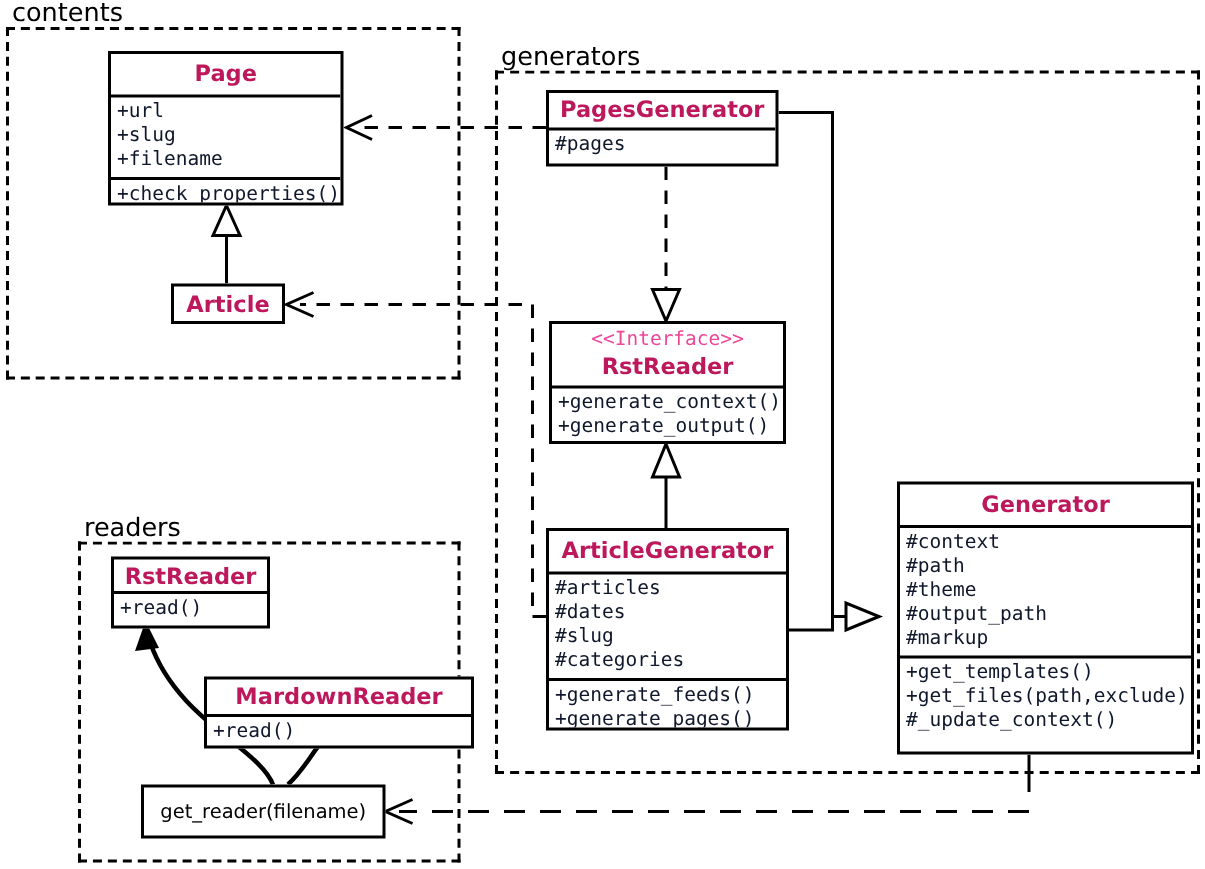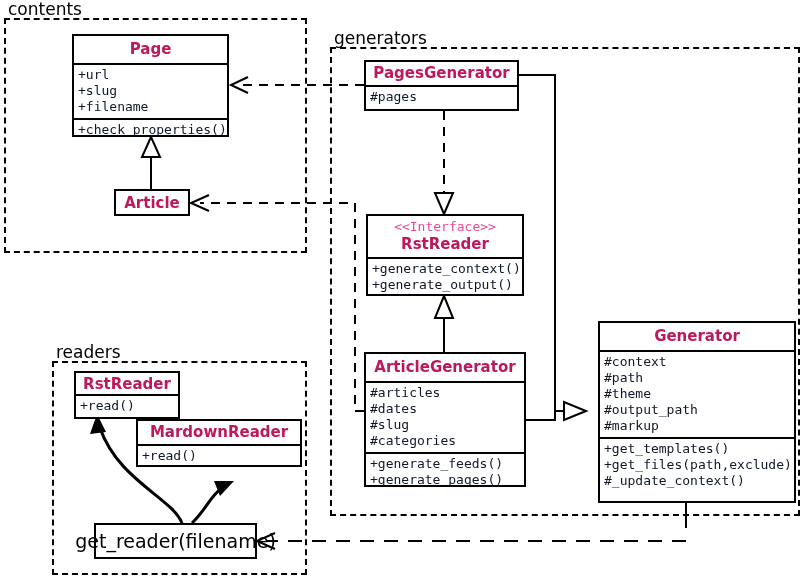--- a/index.html
+++ b/index.html
@@ -83,21 +83,21 @@
   .plain-box {
     position: absolute;
     box-sizing: border-box;
     border: 2px solid #000;
     background: #ffffff;
     display: flex;
     align-items: center;
     justify-content: center;
   }
   .plain-box-label {
-    font-size: 19px;
+    font-size: 13px;
     color: #000;
     white-space: nowrap;
     font-family: "DejaVu Sans", sans-serif;
   }
 </style>
 </head>
 <body>
 
 <div id="diagram-root">
 
@@ -225,21 +225,21 @@
     </div>
   </div>
 
   <div class="uml-class" style="left:74px; top:371px; width:106px; height:48px;">
     <div class="uml-name" style="padding:2px 6px 1px 6px;">RstReader</div>
     <div class="uml-compartment">
       <div class="uml-member">+read()</div>
     </div>
   </div>
 
-  <div class="uml-class" style="left:136px; top:419px; width:166px; height:48px;">
+  <div class="uml-class" style="left:136px; top:451px; width:180px; height:48px;">
     <div class="uml-name" style="padding:2px 6px 3px 6px;">MardownReader</div>
     <div class="uml-compartment">
       <div class="uml-member">+read()</div>
     </div>
   </div>
 
   <div class="plain-box" style="left:94px; top:523px; width:163px; height:36px;">
     <span class="plain-box-label">get_reader(filename)</span>
   </div>
 

